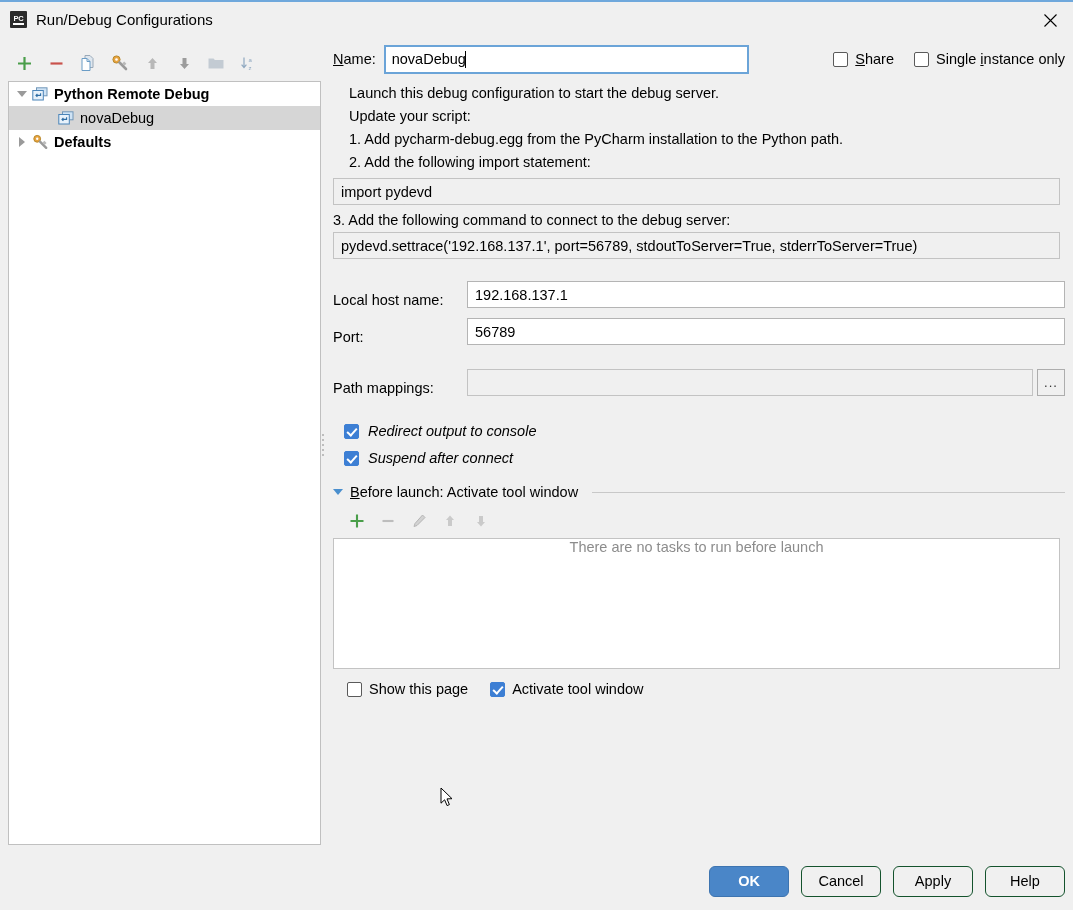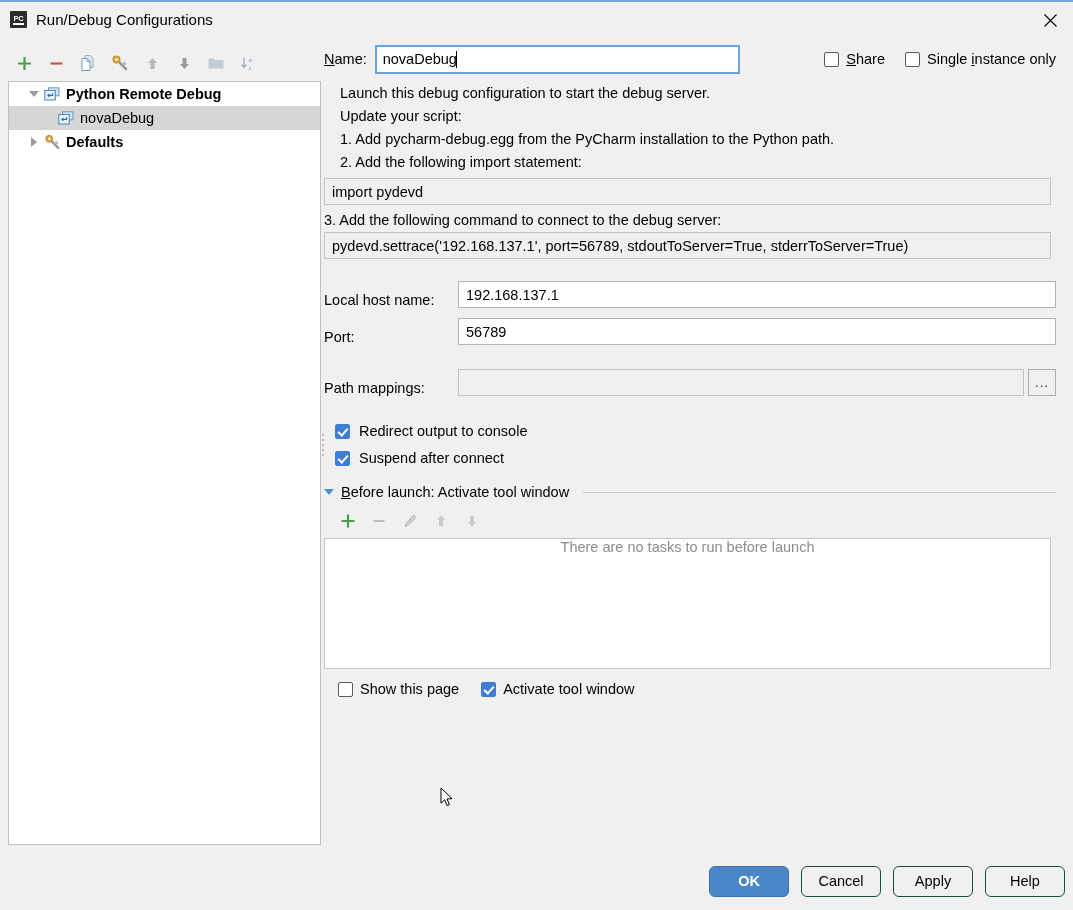--- a/index.html
+++ b/index.html
@@ -88,21 +88,21 @@
     left: 8px; top: 81px;
     width: 313px; height: 764px;
     background: #fff;
     border: 1px solid #c0c0c0;
     overflow: hidden;
   }
   .tree-row {
     height: 24px;
     display: flex;
     align-items: center;
-    padding-left: 16px;
+    padding-left: 4px;
     cursor: default;
   }
   .tree-row.selected { background: #d6d6d6; }
   .tree-arrow {
     width: 18px; height: 24px;
     display: flex; align-items: center; justify-content: center;
     flex: 0 0 18px;
   }
   .tri-down {
     width: 0; height: 0;
@@ -122,21 +122,21 @@
     flex: 0 0 18px;
     display: flex; align-items: center; justify-content: center;
   }
   .tree-label { font-size: 14.5px; }
   .tree-label.bold { font-weight: bold; }
   .tree-row.child { padding-left: 48px; }
 
   
   .right {
     position: absolute;
-    left: 324px; top: 44px;
+    left: 333px; top: 44px;
     width: 732px;
   }
 
   .name-row {
     display: flex;
     align-items: center;
     height: 30px;
   }
   .lbl { font-size: 14.5px; color: #000; white-space: nowrap; }
   .mn { text-decoration: underline; }
@@ -250,20 +250,21 @@
     cursor: default;
   }
 
   .opt-row {
     display: flex;
     align-items: center;
     gap: 9px;
     margin-top: 11px;
     margin-left: 11px;
     cursor: default;
+    font-style: italic;
   }
   .opt-row .lbl { font-size: 14.5px; }
 
   .before-launch {
     display: flex;
     align-items: center;
     margin-top: 18px;
     gap: 6px;
   }
   .bl-tri {

